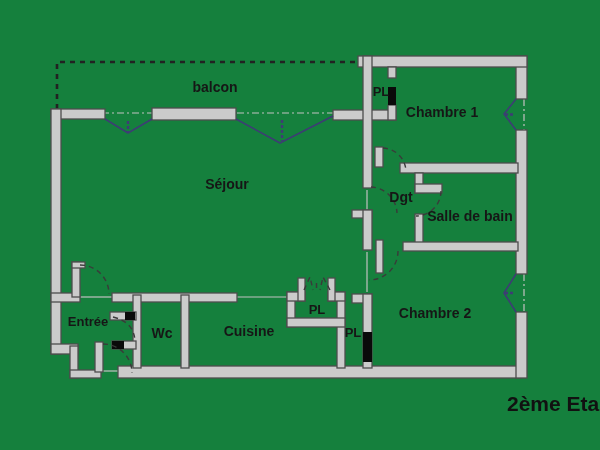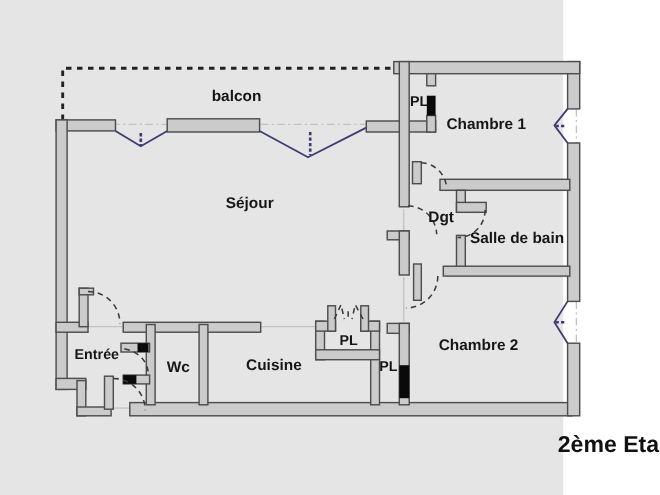--- a/index.html
+++ b/index.html
@@ -1,16 +1,16 @@
 <!DOCTYPE html>
 <html style="--wall-fill: #cbcbcb; --wall-stroke: #4d4d4d; --window-line: #3d3d74; --door-arc: #3a3a3a; --balcony-dash: #222222; --door-black: #0a0a0a; --label-text: #161616; --faint-line: #c2c2c2;"><head>
 <meta charset="utf-8">
 <style>
   html,body{margin:0;padding:0;background:#ffffff;width:600px;height:450px;overflow:hidden;}
-  #stage{position:relative;width:512px;height:450px;background:#e5e5e5;}
+  #stage{position:relative;width:600px;height:450px;background:#15803d;}
   svg{display:block;}
   .wall{fill:var(--wall-fill,#cbcbcb);stroke:var(--wall-stroke,#4d4d4d);stroke-width:1.3;}
   .blackdoor{fill:var(--door-black,#0a0a0a);stroke:none;}
   .arc{fill:none;stroke:var(--door-arc,#3a3a3a);stroke-width:1.4;stroke-dasharray:5 4;}
   .win{fill:none;stroke:var(--window-line,#3d3d74);stroke-width:1.6;stroke-linejoin:round;}
   .wtick{fill:none;stroke:var(--window-line,#3d3d74);stroke-width:2.4;stroke-dasharray:3 2;}
   .balc{fill:none;stroke:var(--balcony-dash,#222222);stroke-width:2.6;stroke-dasharray:5 5;}
   .faint{fill:none;stroke:var(--faint-line,#c2c2c2);stroke-width:1.2;}
   .faintdash{fill:none;stroke:var(--faint-line,#c2c2c2);stroke-width:1.2;stroke-dasharray:7 3 2 3;}
   .lbl{font:bold 14px "Liberation Sans",sans-serif;fill:var(--label-text,#161616);text-anchor:middle;}

